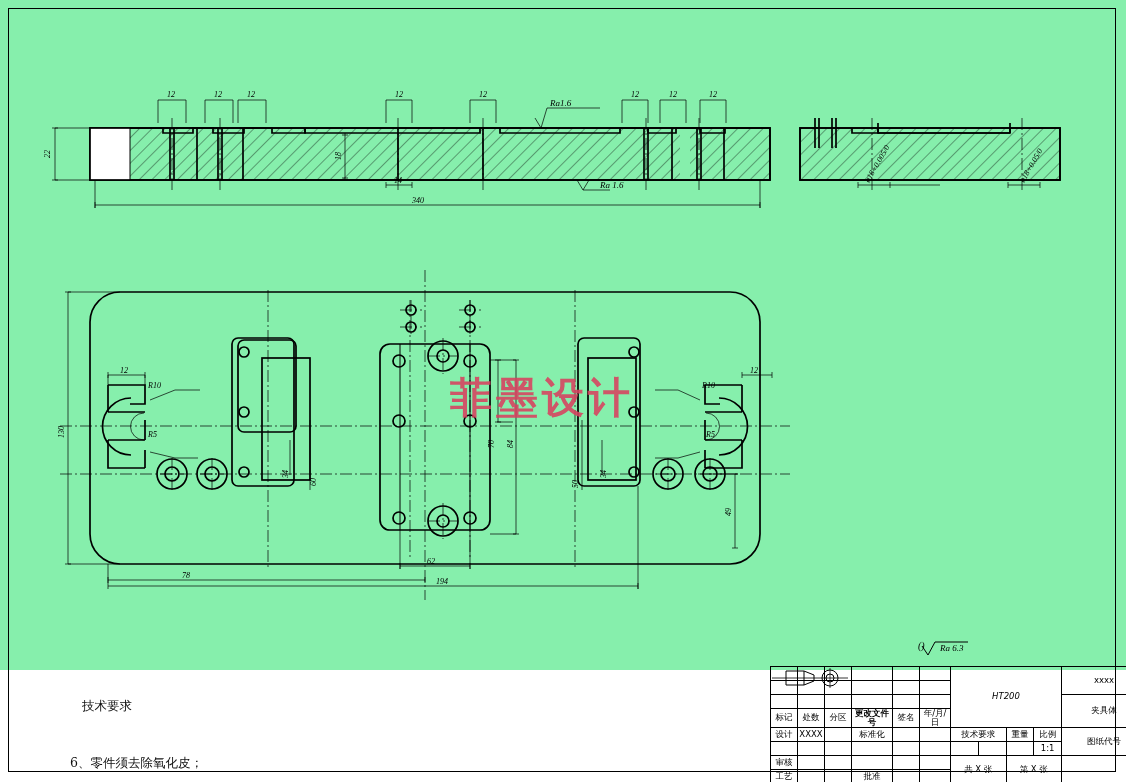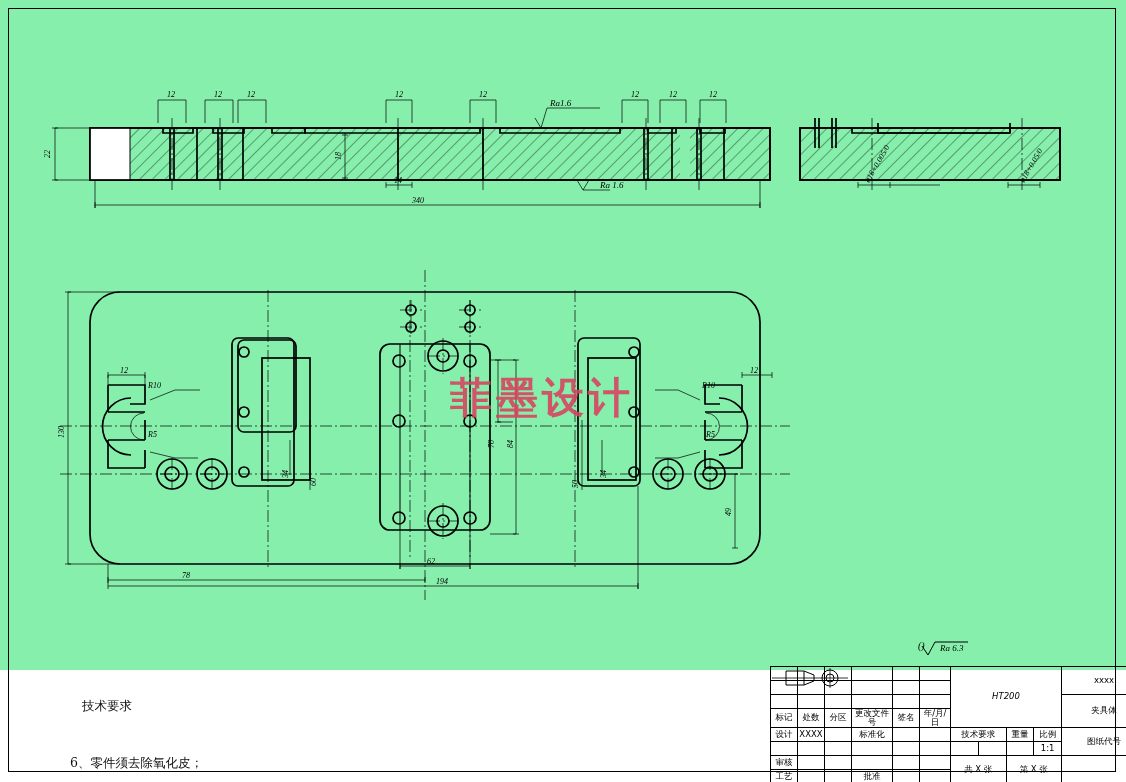--- a/index.html
+++ b/index.html
@@ -434,21 +434,21 @@
         <td></td>
         <td></td>
         <td></td>
         <td></td>
         <td rowspan="2" class="rname">夹具体</td>
       </tr>
       <tr>
         <td style="height:13px">标记</td>
         <td>处数</td>
         <td>分区</td>
-        <td style="font-weight:normal">更改文件号</td>
+        <td style="font-weight:bold">更改文件号</td>
         <td>签名</td>
         <td>年/月/日</td>
       </tr>
       <tr>
         <td style="height:13px">设计</td>
         <td>XXXX</td>
         <td></td>
         <td>标准化</td>
         <td></td>
         <td></td>

